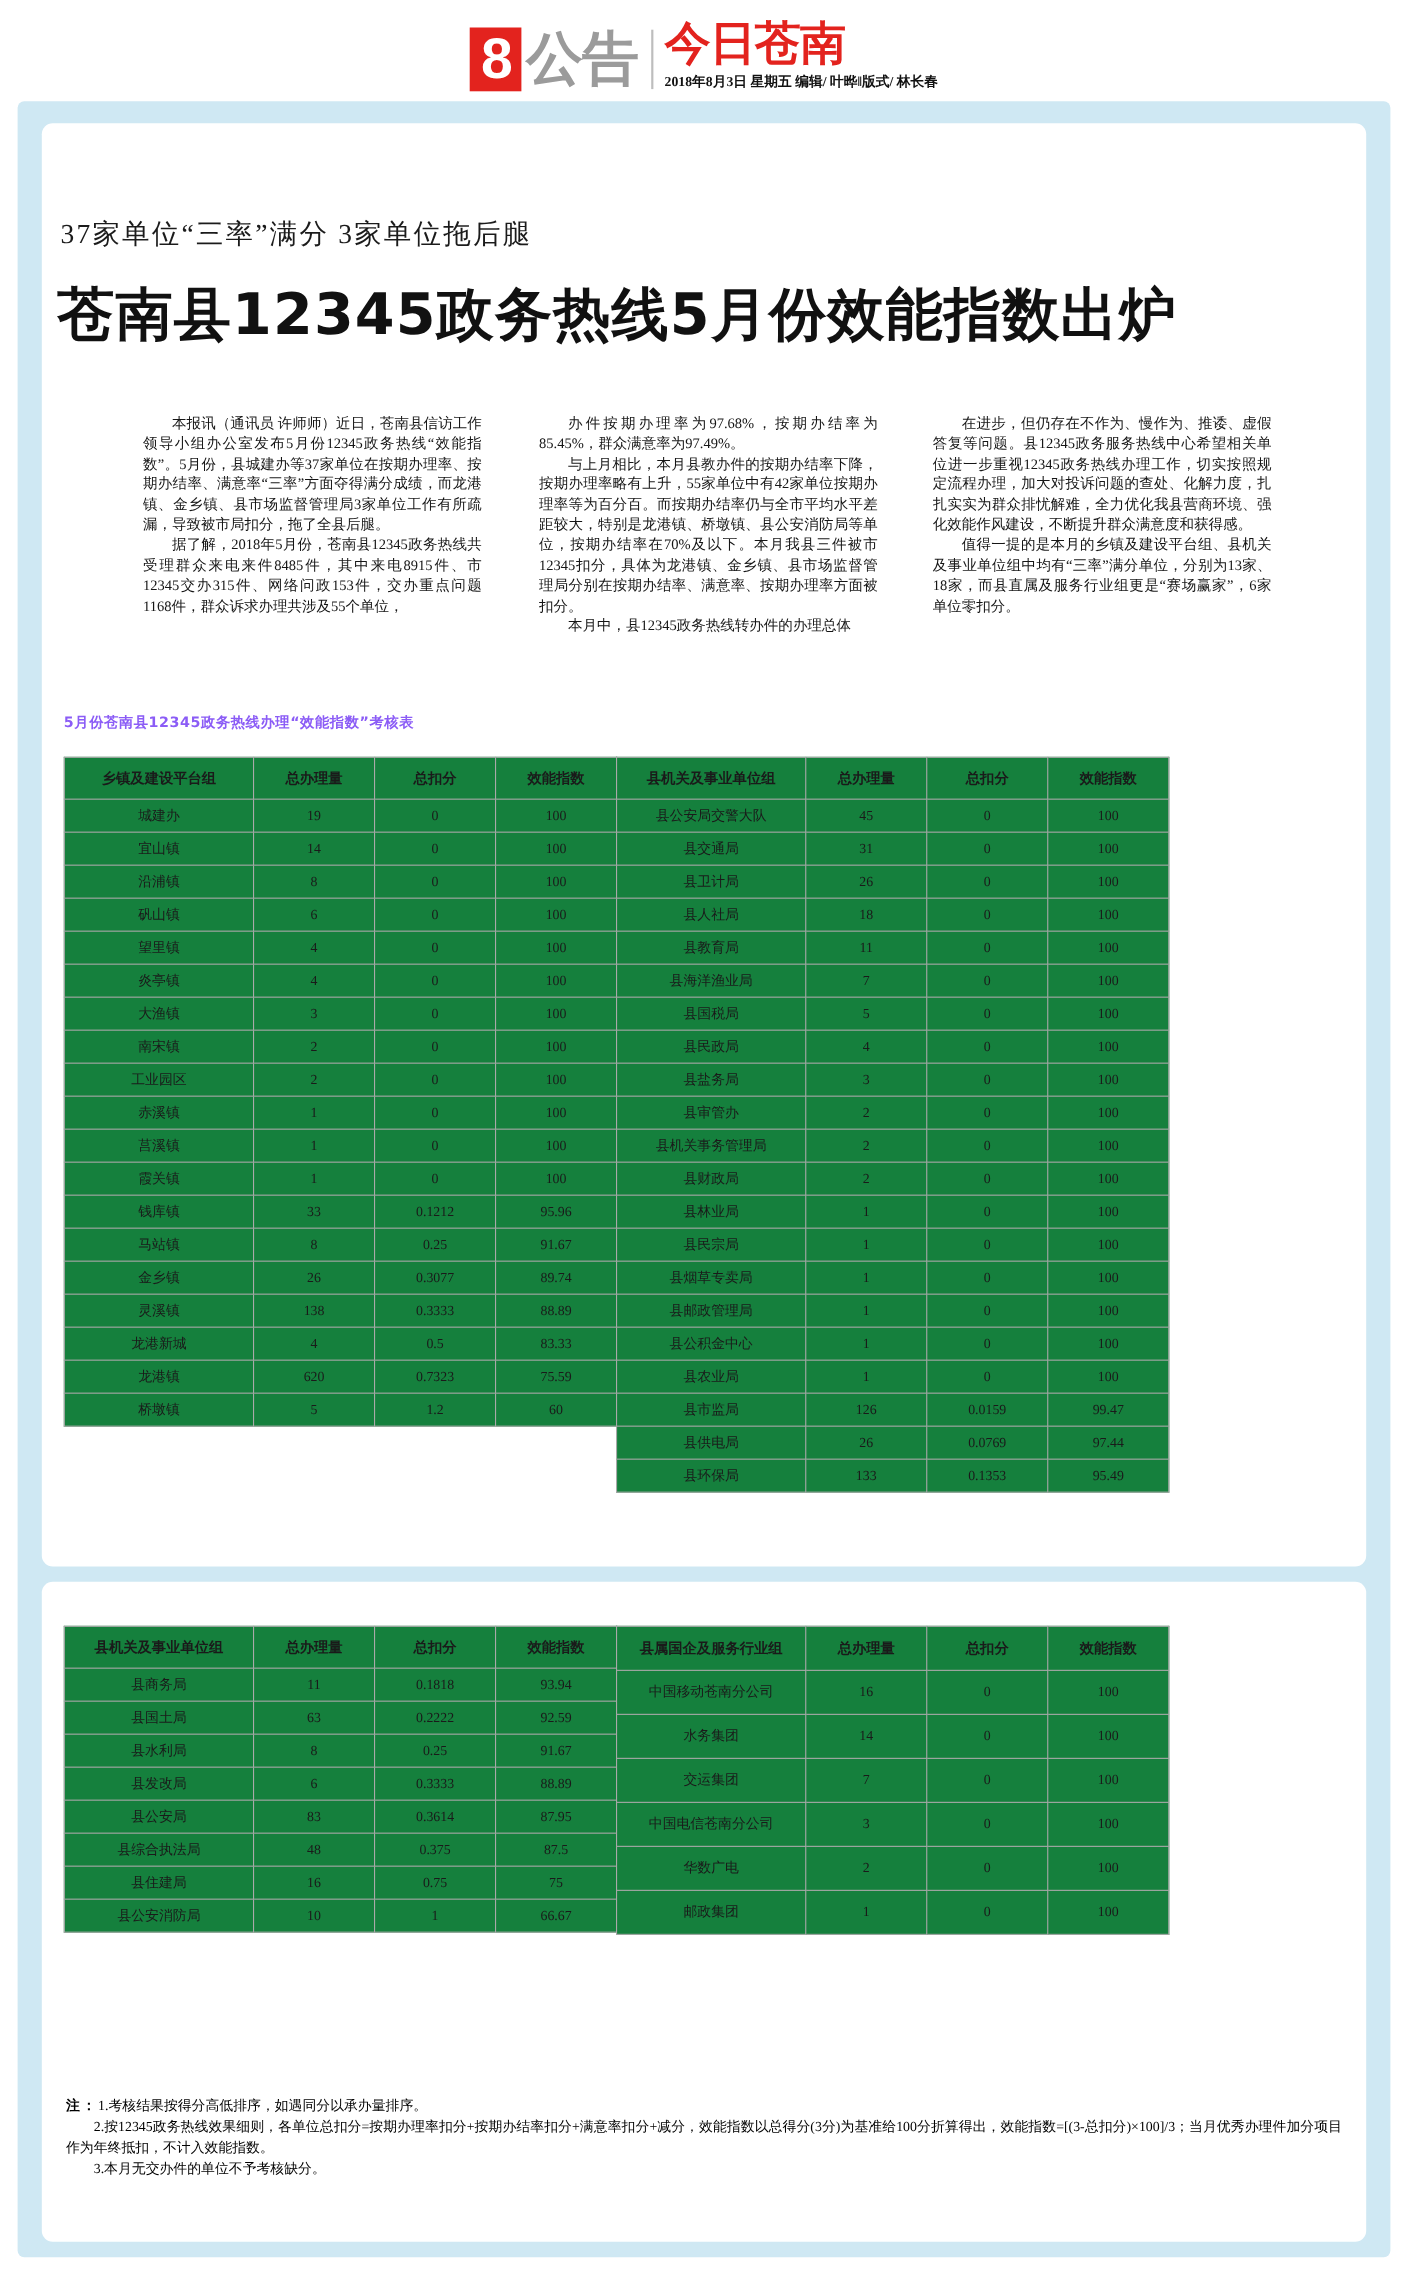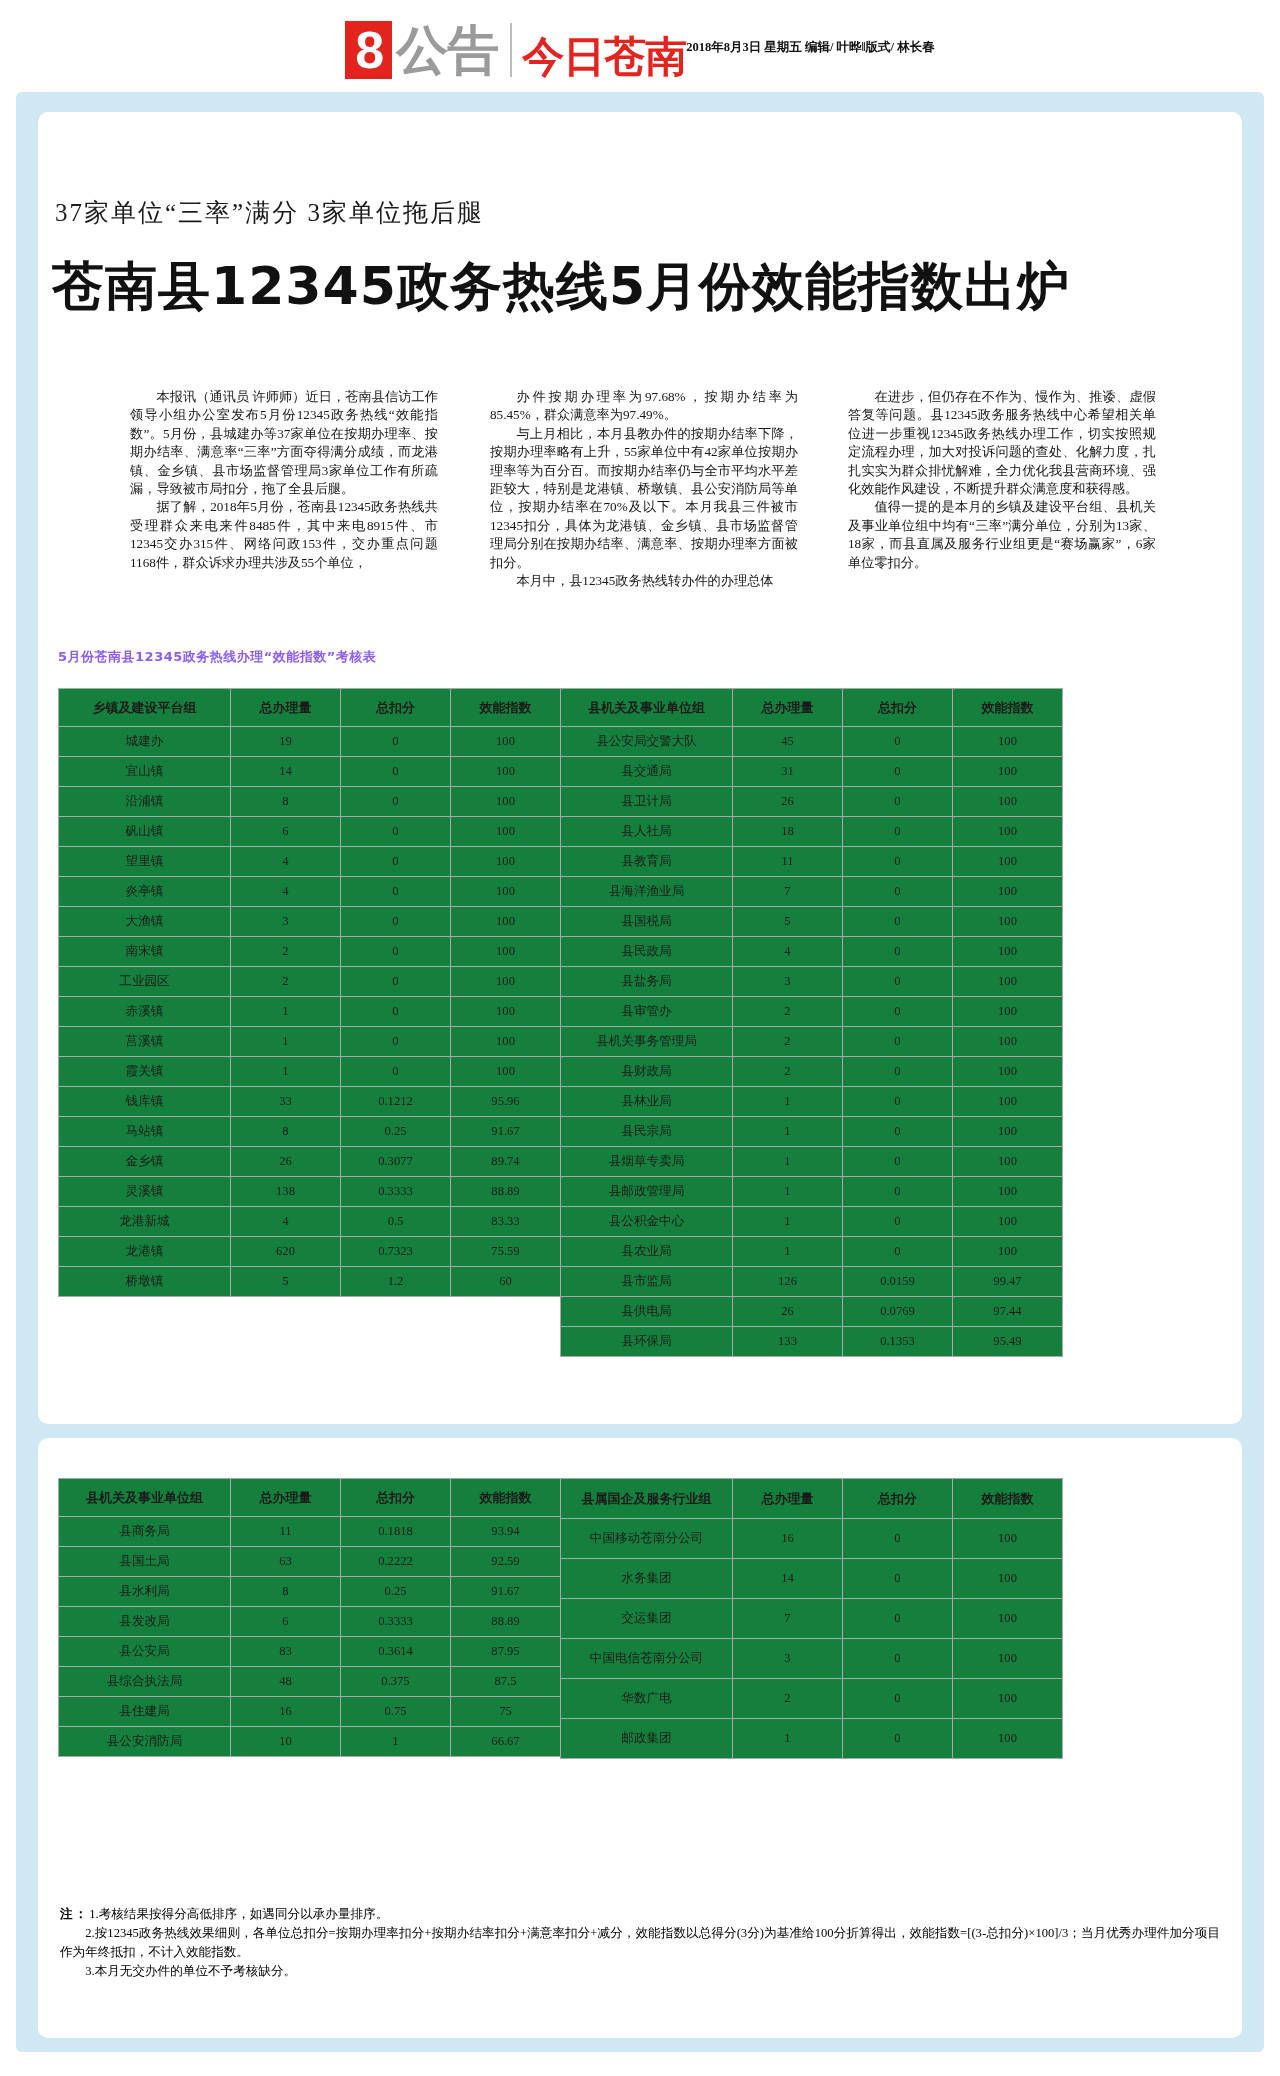--- a/index.html
+++ b/index.html
@@ -24,21 +24,21 @@
     font-size: 52px; line-height: 58px; padding: 0 10px;
     letter-spacing: -2px;
   }
   .mast-gg {
     color: #9b9b9b; font-weight: bold;
     font-family: "DejaVu Sans", sans-serif;
     font-size: 52px; line-height: 58px; letter-spacing: -1px;
     margin-left: 4px; padding-right: 12px;
   }
   .mast-div { width: 2px; background: #bdbdbd; height: 54px; margin: 0 10px 2px 0; }
-  .mast-right { display: flex; flex-direction: row; align-items: flex-start; }
+  .mast-right { display: flex; flex-direction: column; align-items: flex-start; }
   .mast-title {
     color: #e3231e; font-weight: bold;
     font-family: "DejaVu Sans", sans-serif;
     font-size: 42px; line-height: 44px; letter-spacing: -1px;
   }
   .mast-date {
     font-family: "Liberation Serif", serif;
     font-size: 12.5px; color: #111; margin-top: 4px; white-space: nowrap;
     font-weight: bold;
   }
@@ -69,21 +69,21 @@
     position: absolute; left: 52px; top: 252px; width: 1180px;
     font-family: "DejaVu Sans", sans-serif;
     font-weight: bold;
     font-size: 52px; color: #111; letter-spacing: 1px;
     white-space: nowrap;
   }
 
   
   .article { position: absolute; left: 130px; top: 376px; width: 1040px; height: 236px; }
   .col {
-    position: absolute; top: 12px; width: 308px; height: 236px;
+    position: absolute; top: 0; width: 308px; height: 236px;
     font-family: "Liberation Serif", "DejaVu Serif", serif;
     font-size: 13.2px; line-height: 18.4px; color: #151515;
     text-align: justify; text-justify: inter-ideograph;
   }
   .col.c1 { left: 0; }
   .col.c2 { left: 360px; }
   .col.c3 { left: 718px; }
   .col p { text-indent: 2em; margin: 0; }
   .col p.lead { text-indent: 2em; }
 

